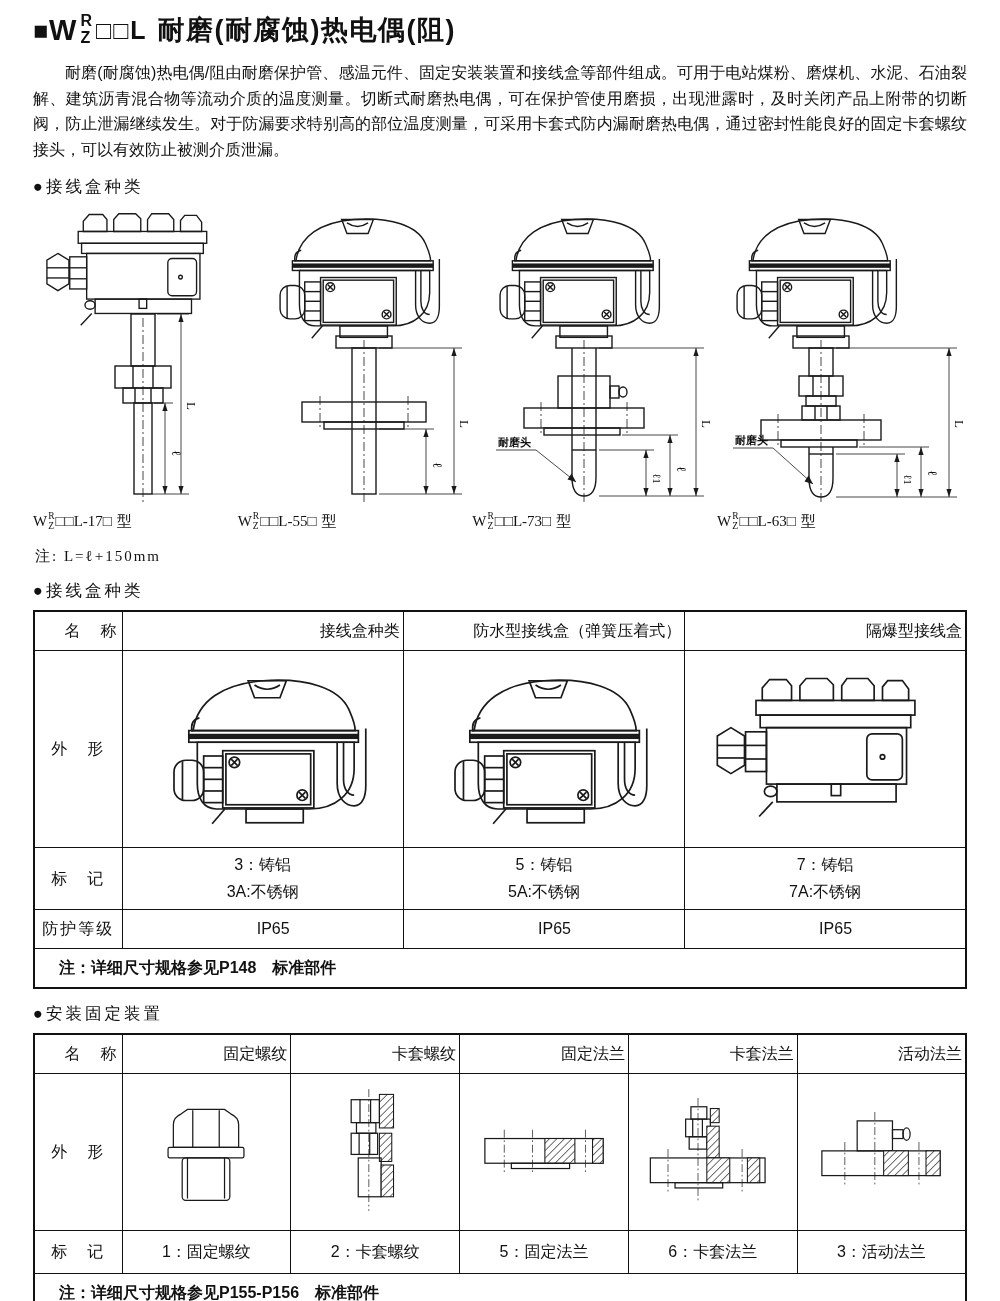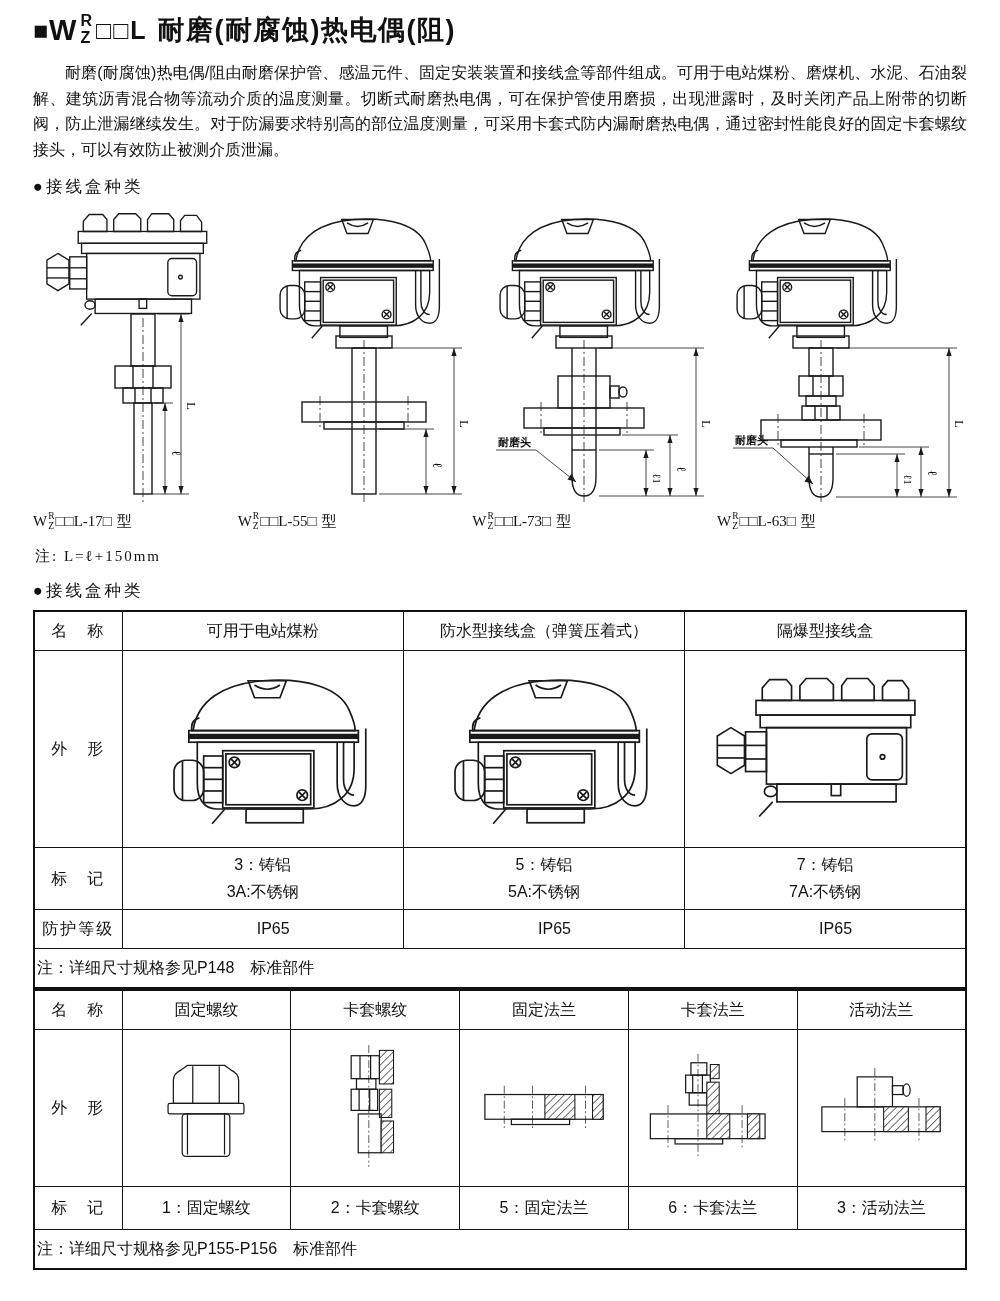--- a/index.html
+++ b/index.html
@@ -35,25 +35,25 @@
   svg .cl{fill:none;stroke:#1a1a1a;stroke-width:0.8;stroke-dasharray:9 3 2 3;}
   svg .ah{fill:#1a1a1a;stroke:none;}
   svg .hatch{fill:url(#hatch);stroke:#1a1a1a;stroke-width:1.2;}
   svg text{font-family:"Liberation Serif",serif;font-size:13px;fill:#111;stroke:none;}
   svg text.cjk{font-size:11px;font-weight:700;}
 
   
   table{width:100%;border-collapse:collapse;border:2px solid #111;table-layout:fixed;}
   td{border:1.5px solid #111;text-align:center;vertical-align:middle;font-size:16px;padding:4px 3px;}
   td.rowlab{letter-spacing:2px;}
-  .r-head td{height:30px;}
+  .r-head td{height:30px;text-align:right;}
   .jbox .r-shape td{height:188px;}
   .jbox .r-mark td{height:52px;line-height:1.65;}
   .jbox .r-ip td{height:30px;}
-  .r-note td{text-align:left;padding-left:2px;height:30px;font-size:16px;}
+  .r-note td{text-align:left;padding-left:24px;height:30px;font-size:16px;font-weight:bold;}
   .serif{font-family:Liberation Sans, sans-serif;padding-left:24px;}
   .mount .r-shape td{height:148px;}
   .mount .r-mark td{height:34px;}
   col.c0{width:88px;}
 </style>
 </head>
 <body>
 
 <svg width="0" height="0" style="position:absolute" aria-hidden="true">
   <defs>
@@ -306,21 +306,21 @@
   <table class="jbox">
     <colgroup>
         <col class="c0">
         <col>
         <col>
         <col>
       </colgroup>
     <tbody>
         <tr class="r-head">
       <td class="rowlab">名　称</td>
-      <td>可用于电站煤粉</td>
+      <td>接线盒种类</td>
       <td>防水型接线盒（弹簧压着式）</td>
       <td>隔爆型接线盒</td>
     </tr>
     <tr class="r-shape">
       <td class="rowlab">外　形</td>
       <td>
         <svg width="212" height="160" viewBox="0 0 200 151">
           <use href="#sym-wp-head" xlink:href="#sym-wp-head" x="0" y="0" width="200" height="150"></use>
         </svg>
       </td>
@@ -355,20 +355,21 @@
       <td class="serif">IP65</td>
       <td class="serif">IP65</td>
       <td class="serif">IP65</td>
     </tr>
     <tr class="r-note">
       <td colspan="4">注：详细尺寸规格参见P148　标准部件</td>
     </tr>
   </tbody>
     </table>
 
+  <div class="sec-heading">●安装固定装置</div>
 
   <table class="mount">
     <colgroup>
         <col class="c0">
         <col>
         <col>
         <col>
         <col>
         <col>
       </colgroup>

